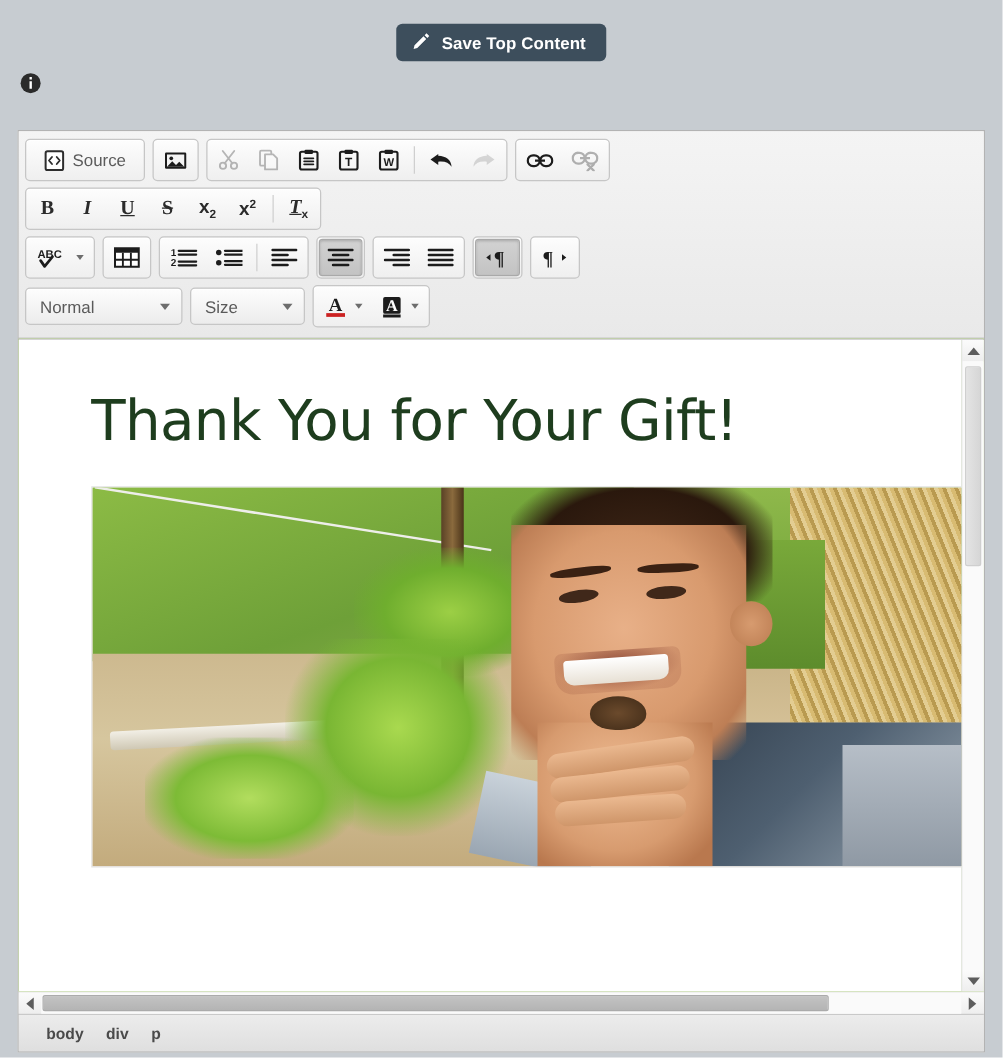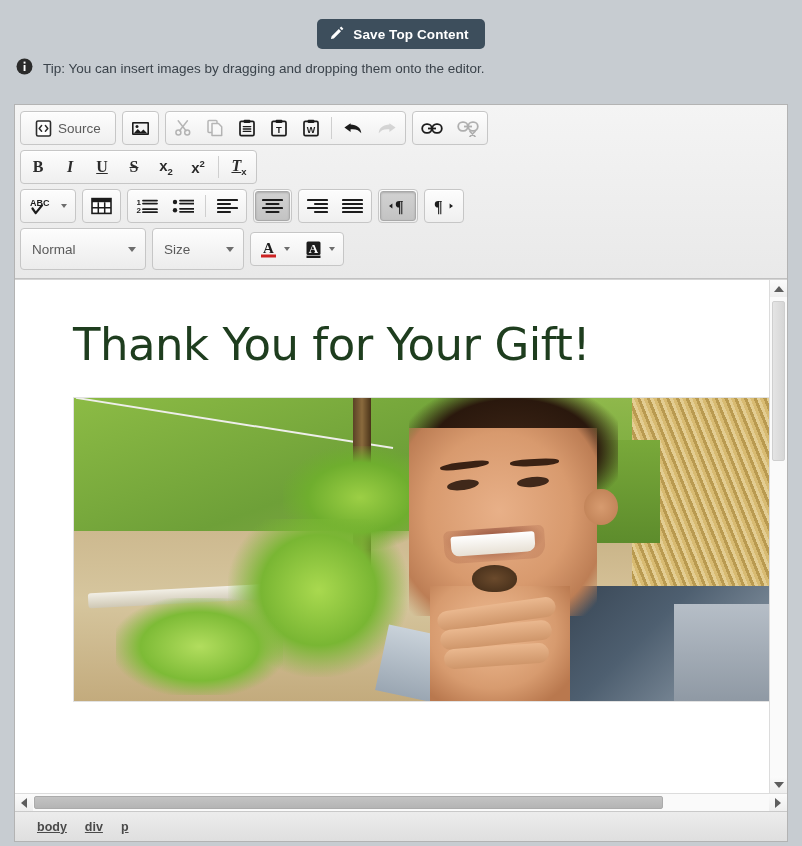--- a/index.html
+++ b/index.html
@@ -118,21 +118,21 @@
     font-family: "Liberation Serif", serif;
   }
   .fmt-lbl.ital { font-style: italic; }
   .fmt-lbl.under { text-decoration: underline; }
   .fmt-lbl.strike { text-decoration: line-through; }
   .sub-sup { font-weight: bold; font-size: 15px; color: #2b2b2b; font-family: "Liberation Sans", sans-serif; }
   .sub-sup sub, .sub-sup sup { font-size: 9.5px; }
 
   
   .combo {
-    height: 42px;
+    height: 30px;
     min-width: 92px;
     padding: 0 9px 0 11px;
     display: flex;
     align-items: center;
     justify-content: space-between;
     background: linear-gradient(#fdfdfd, #ececec);
     border: 1px solid #c6c6c6;
     border-radius: 4px;
     cursor: pointer;
     font-size: 13.5px;
@@ -302,21 +302,20 @@
     padding-left: 22px;
     gap: 18px;
     flex: 0 0 30px;
   }
   .path-item {
     font-size: 12.5px;
     font-weight: bold;
     color: #4a4a4a;
     cursor: pointer;
     font-family: "Liberation Sans", sans-serif;
-    text-decoration: underline;
   }
 </style>
 </head>
 <body>
 
 <div class="save-bar">
   <button class="save-btn">
     <span class="pencil-ico">
       <svg width="16" height="16" viewBox="0 0 16 16">
         <path d="M12.2 1.6l2.2 2.2-1.5 1.5-2.2-2.2zM9.8 4l2.2 2.2-7.2 7.2-2.9.7.7-2.9z" fill="#ffffff"></path>
@@ -327,21 +326,20 @@
 </div>
 
 <div class="tip-row">
   <span class="info-ico">
     <svg width="17" height="17" viewBox="0 0 17 17">
       <circle cx="8.5" cy="8.5" r="8" fill="#2b2b2b"></circle>
       <rect x="7.6" y="7" width="1.9" height="6" fill="#ffffff"></rect>
       <rect x="7.6" y="3.6" width="1.9" height="2" fill="#ffffff"></rect>
     </svg>
   </span>
-  <span>Tip: You can insert images by dragging and dropping them onto the editor.</span>
 </div>
 
 <div class="editor">
 
   <div class="toolbar">
 
     <div class="tb-row">
 
       <div class="grp">
         <div class="btn text-btn">

